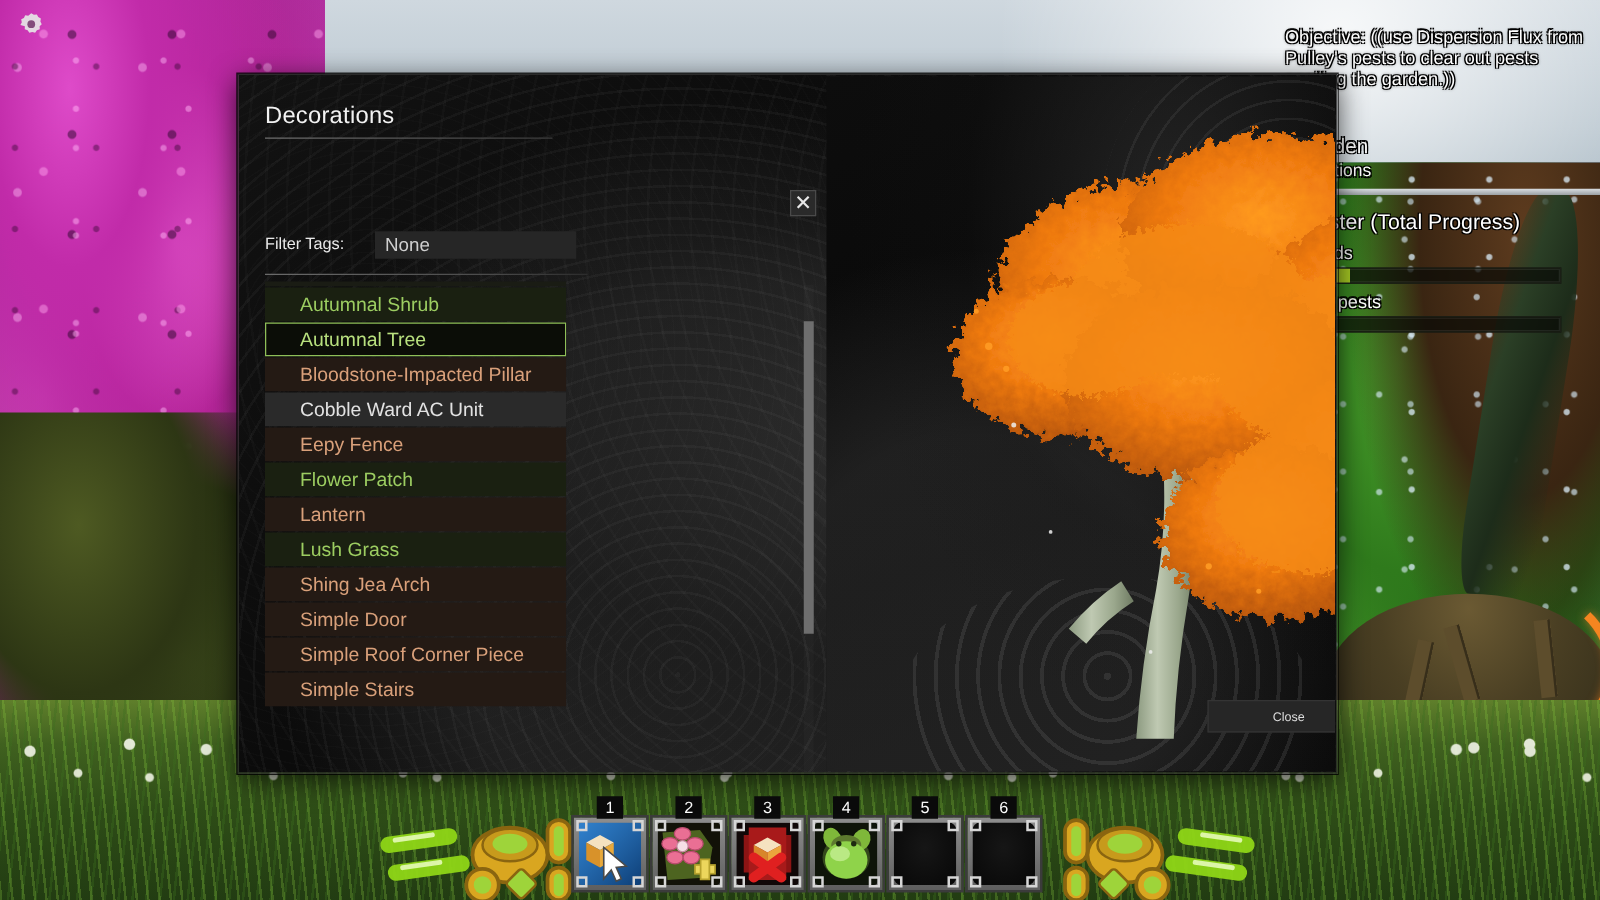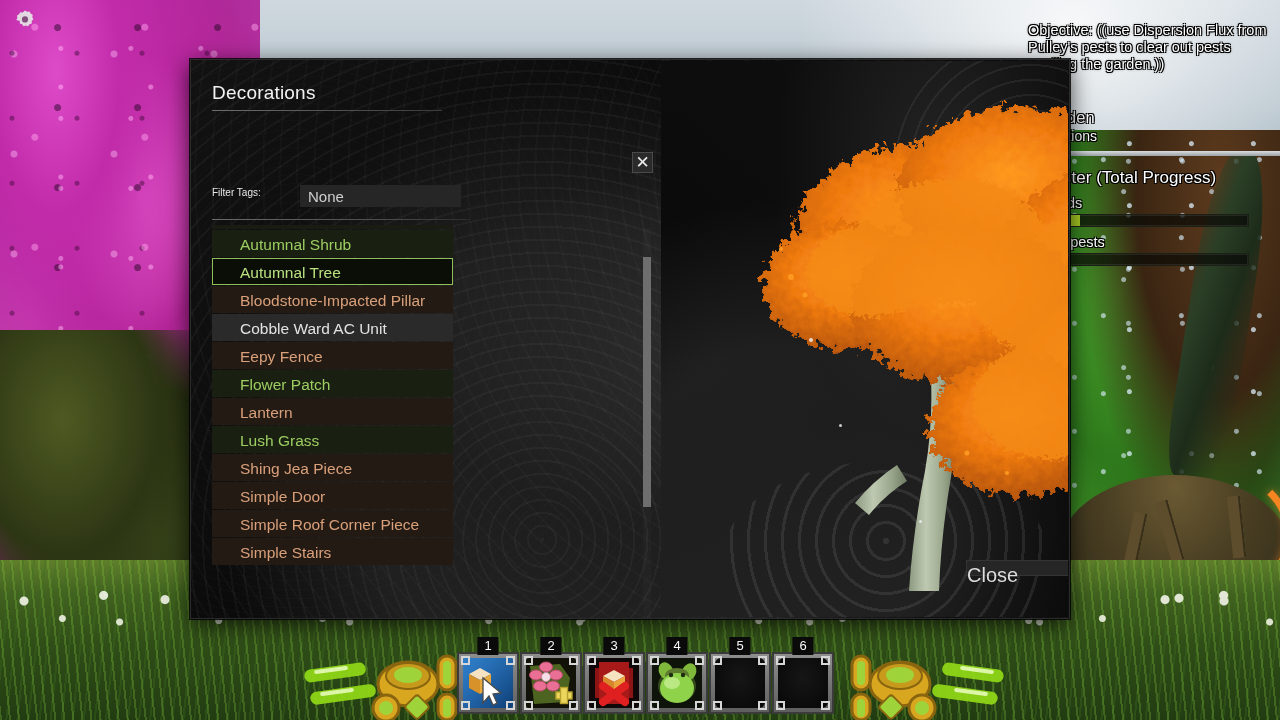--- a/index.html
+++ b/index.html
@@ -225,21 +225,21 @@
     position: absolute; left: 21px; top: 50px; width: 230px; height: 1px;
     background: linear-gradient(90deg,#6e6e6e,#3a3a3a);
   }
   .close-x {
     position: absolute; left: 441px; top: 92px; width: 21px; height: 21px;
     background: #2a2a2a; color: #e8e8e8; font-size: 17px; line-height: 20px;
     text-align: center; cursor: pointer; border: 1px solid #4a4a4a;
     font-family: "Liberation Sans", sans-serif;
   }
   .filter-label {
-    position: absolute; left: 21px; top: 127px; color: #e9e9e9; font-size: 10px;
+    position: absolute; left: 21px; top: 127px; color: #e9e9e9; font-size: 13px;
   }
   .filter-input {
     position: absolute; left: 109px; top: 125px; width: 161px; height: 22px;
     background: #262626; border: none; color: #cfcfcf; font-size: 15px;
     padding: 0 8px; font-family: "Liberation Sans", sans-serif;
     outline: none;
   }
   .filter-rule {
     position: absolute; left: 21px; top: 159px; width: 258px; height: 1px;
     background: linear-gradient(90deg,#6a6a6a 0%, #4a4a4a 70%, #2c2c2c 100%);
@@ -284,22 +284,22 @@
     background:
       repeating-radial-gradient(circle at 50% 50%, rgba(160,160,160,.10) 0 2px, rgba(0,0,0,0) 2px 15px);
   }
   .swirl2 {
     position:absolute; left:60px; top:400px; width:330px; height:200px;
     border-radius:50%;
     background:
       repeating-radial-gradient(circle at 50% 40%, rgba(170,170,170,.13) 0 3px, rgba(0,0,0,0) 3px 17px);
   }
   .btn {
-    position: absolute; height: 16px; line-height: 28px; 
-    background: #262626; color: #dcdcdc; font-size: 20px; cursor: pointer;
+    position: absolute; height: 26px; line-height: 28px; text-align: center;
+    background: #262626; color: #dcdcdc; font-size: 10px; cursor: pointer;
     border: 1px solid #343434;
   }
   .btn-close { left: 305px; top: 499px; width: 130px; }
 
   
   .tree { position: absolute; left: 60px; top: 20px; width: 580px; height: 540px; }
   .sparkle { position:absolute; width:4px; height:4px; border-radius:50%; background:#efefef; opacity:.85; }
 </style>
 </head>
 <body>
@@ -538,21 +538,21 @@
       <div class="list-topcap"></div>
       <div id="list-rows">
           <div class="row green">Autumnal Shrub</div>
           <div class="row green selected">Autumnal Tree</div>
           <div class="row orange">Bloodstone-Impacted Pillar</div>
           <div class="row grey">Cobble Ward AC Unit</div>
           <div class="row orange">Eepy Fence</div>
           <div class="row green">Flower Patch</div>
           <div class="row orange">Lantern</div>
           <div class="row green">Lush Grass</div>
-          <div class="row orange">Shing Jea Piece</div>
+          <div class="row orange">Shing Jea Arch</div>
           <div class="row orange">Simple Door</div>
           <div class="row orange">Simple Roof Corner Piece</div>
           <div class="row orange">Simple Stairs</div>
         </div>
     </div>
 
     <div class="scroll-track"></div>
     <div class="scroll-thumb"></div>
 
     <div class="preview">

